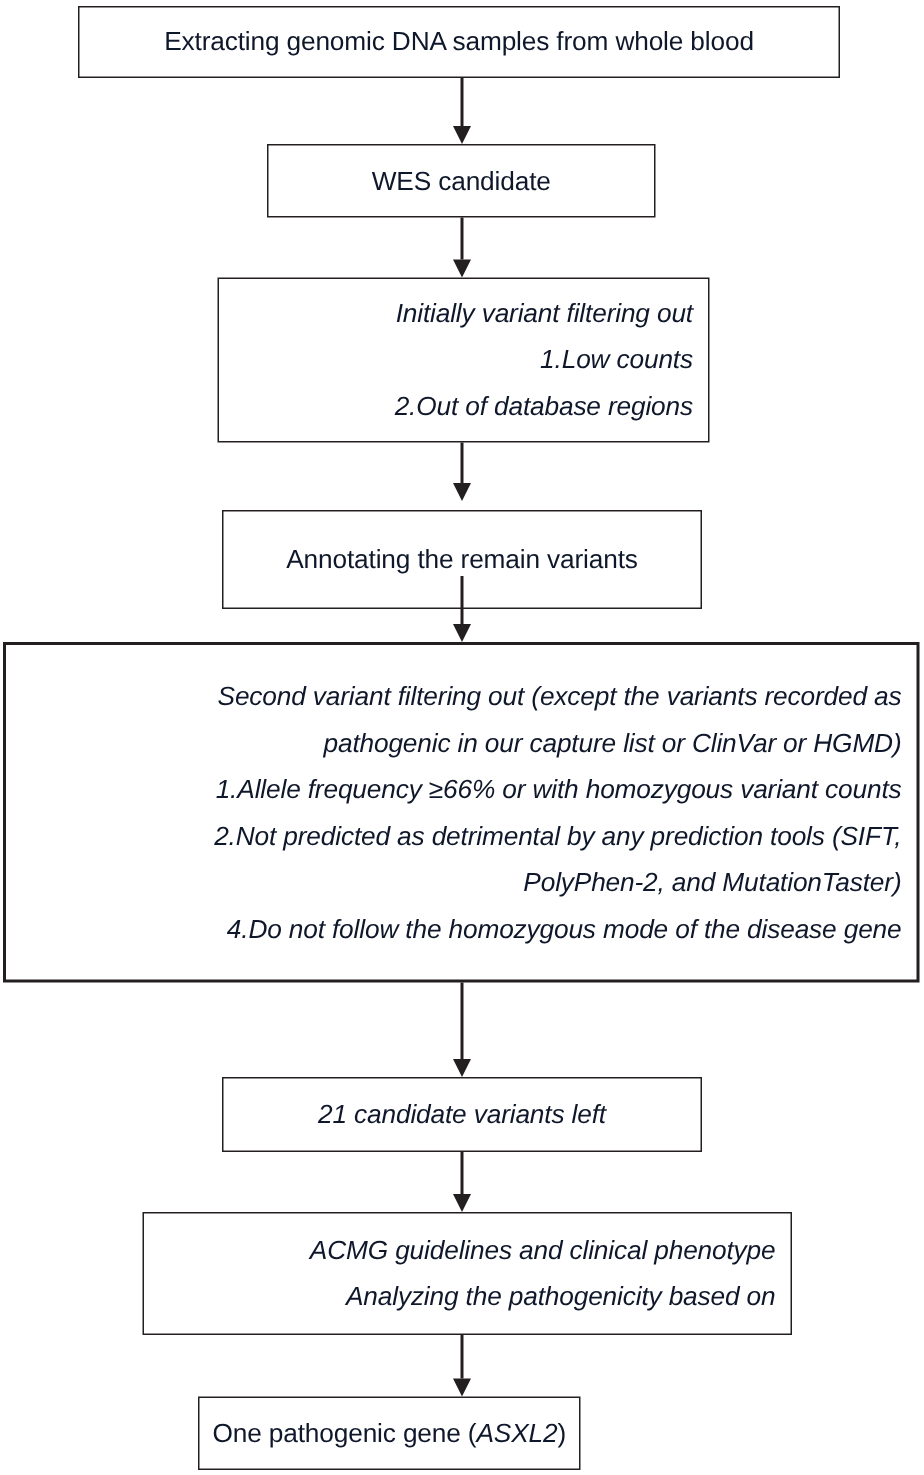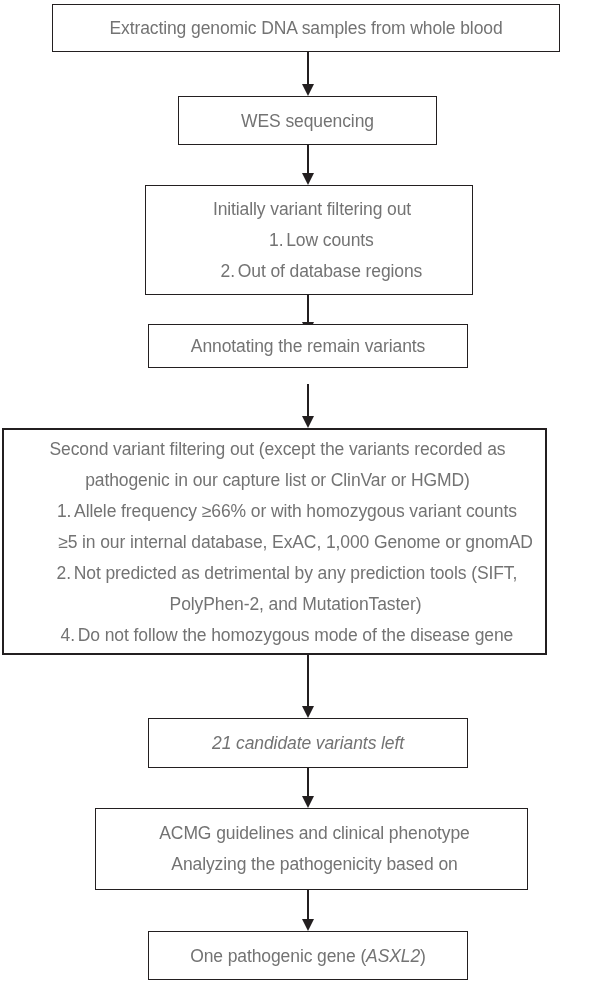--- a/index.html
+++ b/index.html
@@ -13,42 +13,43 @@
     height: 983px;
     background: #ffffff;
     font-family: "Liberation Sans", sans-serif;
     overflow: hidden;
   }
   .node {
     position: absolute;
     box-sizing: border-box;
     background: #ffffff;
     border: 1.5px solid #231f20;
-    color: #737373;
+    color: #0f172a;
     font-size: 17.5px;
     line-height: 31px;
     letter-spacing: -0.1px;
   }
   .node.thick {
     border-width: 2.2px;
   }
   .node .inner {
     position: absolute;
     left: 0;
     right: 0;
     top: 50%;
     transform: translateY(-50%);
   }
   .node.center .inner {
     text-align: center;
   }
   .node.left .inner {
-    text-align: center;
+    text-align: right;
     padding-left: 16px;
     padding-right: 10px;
+    font-style: italic;
   }
   .line {
     margin: 0;
     white-space: nowrap;
   }
   .li {
     margin: 0;
     white-space: nowrap;
     padding-left: 16px;
   }
@@ -96,21 +97,21 @@
     </div>
   </div>
 
   <div class="arrow" style="left:301px; top:52px; height:44px;">
     <div class="shaft" style="height:32px;"></div>
     <div class="head"></div>
   </div>
 
   <div class="node center" style="left:178px; top:96px; width:259px; height:49px;">
     <div class="inner">
-      <div class="line">WES sequencing</div>
+      <div class="line">WES candidate</div>
     </div>
   </div>
 
   <div class="arrow" style="left:301px; top:145px; height:40px;">
     <div class="shaft" style="height:28px;"></div>
     <div class="head"></div>
   </div>
 
   <div class="node left" style="left:145px; top:185px; width:328px; height:110px;">
     <div class="inner">
@@ -122,38 +123,37 @@
         <span class="num">2.</span><span>Out of database regions</span>
       </div>
     </div>
   </div>
 
   <div class="arrow" style="left:301px; top:295px; height:39px;">
     <div class="shaft" style="height:27px;"></div>
     <div class="head"></div>
   </div>
 
-  <div class="node center" style="left:148px; top:324px; width:320px; height:44px;">
+  <div class="node center" style="left:148px; top:340px; width:320px; height:66px;">
     <div class="inner">
       <div class="line">Annotating the remain variants</div>
     </div>
   </div>
 
   <div class="arrow" style="left:301px; top:384px; height:44px;">
     <div class="shaft" style="height:32px;"></div>
     <div class="head"></div>
   </div>
 
-  <div class="node left thick" style="left:2px; top:428px; width:545px; height:227px;">
+  <div class="node left thick" style="left:2px; top:428px; width:611px; height:227px;">
     <div class="inner">
       <div class="line">Second variant filtering out (except the variants recorded as</div>
       <div class="line">pathogenic in our capture list or ClinVar or HGMD)</div>
       <div class="li">
         <span class="num">1.</span><span>Allele frequency ≥66% or with homozygous variant counts</span>
-        <span class="cont">≥5 in our internal database, ExAC, 1,000 Genome or gnomAD</span>
       </div>
       <div class="li">
         <span class="num">2.</span><span>Not predicted as detrimental by any prediction tools (SIFT,</span>
         <span class="cont">PolyPhen-2, and MutationTaster)</span>
       </div>
       <div class="li">
         <span class="num">4.</span><span>Do not follow the homozygous mode of the disease gene</span>
       </div>
     </div>
   </div>
@@ -179,19 +179,19 @@
       <div class="line">ACMG guidelines and clinical phenotype</div>
       <div class="line">Analyzing the pathogenicity based on</div>
     </div>
   </div>
 
   <div class="arrow" style="left:301px; top:890px; height:41px;">
     <div class="shaft" style="height:29px;"></div>
     <div class="head"></div>
   </div>
 
-  <div class="node center" style="left:148px; top:931px; width:320px; height:49px;">
+  <div class="node center" style="left:132px; top:931px; width:255px; height:49px;">
     <div class="inner">
       <div class="line"><span>One pathogenic gene (</span><em class="gene">ASXL2</em><span>)</span></div>
     </div>
   </div>
 
 </div>
 
 </body></html>

